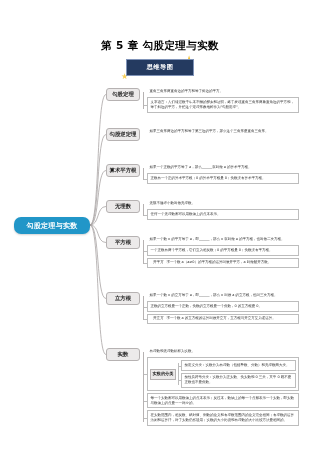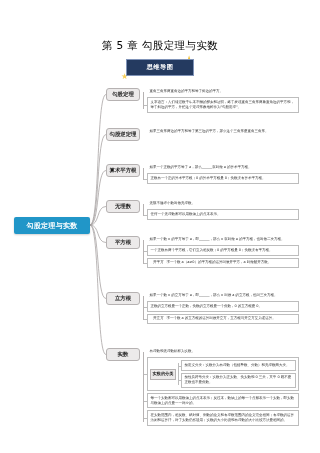--- a/index.html
+++ b/index.html
@@ -8,21 +8,21 @@
     background:#ffffff;
     font-family:"DejaVu Sans","Liberation Sans",sans-serif;
     position:relative;overflow:hidden;
   }
   #page{position:absolute;inset:0;}
 
   
   .title{
     position:absolute;left:0;right:0;top:39px;
     text-align:center;
-    font-size:10.5px;font-weight:normal;color:#000;
+    font-size:10.5px;font-weight:bold;color:#000;
     letter-spacing:.4px;
   }
   .badge-wrap{
     position:absolute;left:50%;top:57px;transform:translateX(-50%);
     width:86px;height:22px;
   }
   .badge{
     position:absolute;left:9px;top:2px;
     width:66px;height:15px;
     background:#243a60;
@@ -35,21 +35,21 @@
   .star.s2{left:4px;bottom:-2px;font-size:8px;color:#f6cf5c;}
 
   
   #map{position:absolute;left:0;top:80px;width:320px;height:330px;}
   #wires{position:absolute;left:0;top:0;width:320px;height:330px;}
 
   .root{
     position:absolute;
     left:14px;top:137px;
     width:76px;height:17px;
-    background:#2196c8;border-radius:2px;
+    background:#2196c8;border-radius:7px;
     display:flex;align-items:center;justify-content:center;
     color:#fff;font-size:7px;font-weight:bold;letter-spacing:.3px;
     box-shadow:0 1px 2px rgba(0,0,0,.18);
   }
 
   .branch{position:absolute;display:flex;align-items:flex-start;}
   .bnode{
     width:34px;min-height:13px;
     background:#eceaea;border:.8px solid #b6b2b2;border-radius:3px;
     display:flex;align-items:center;justify-content:center;

